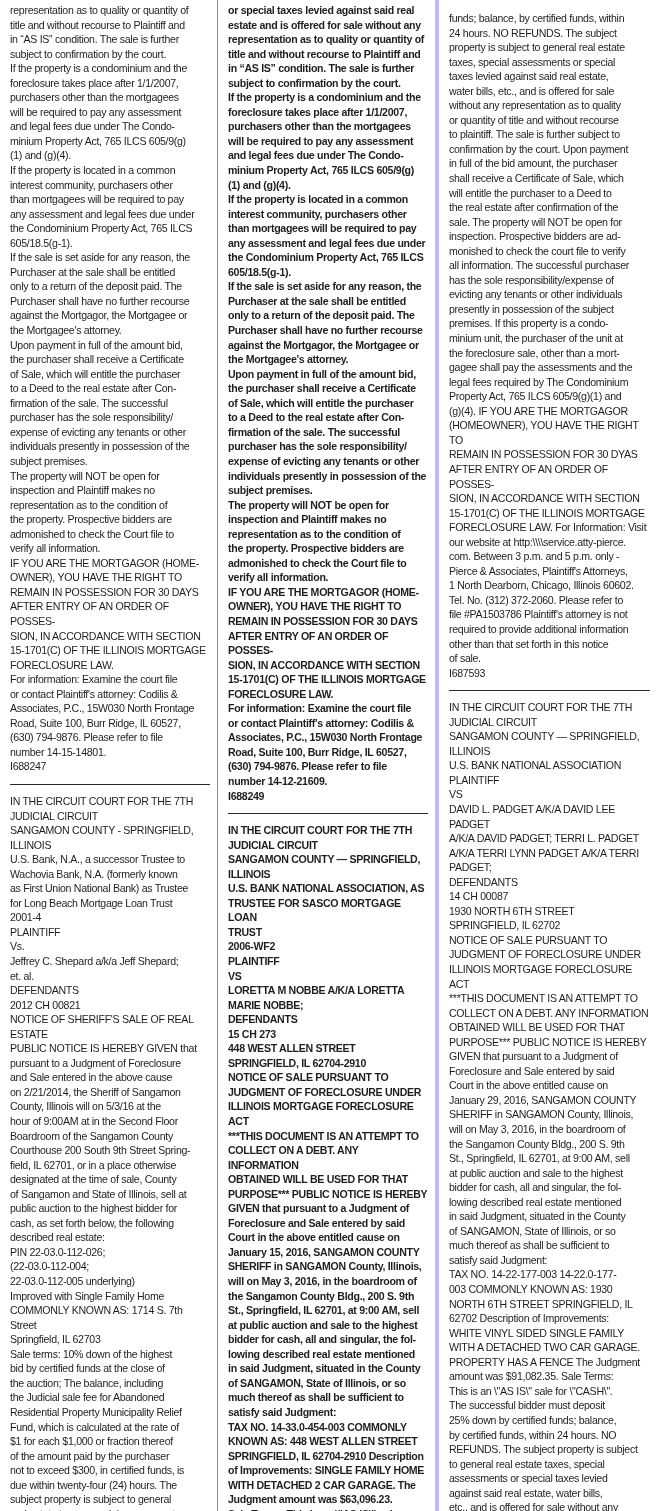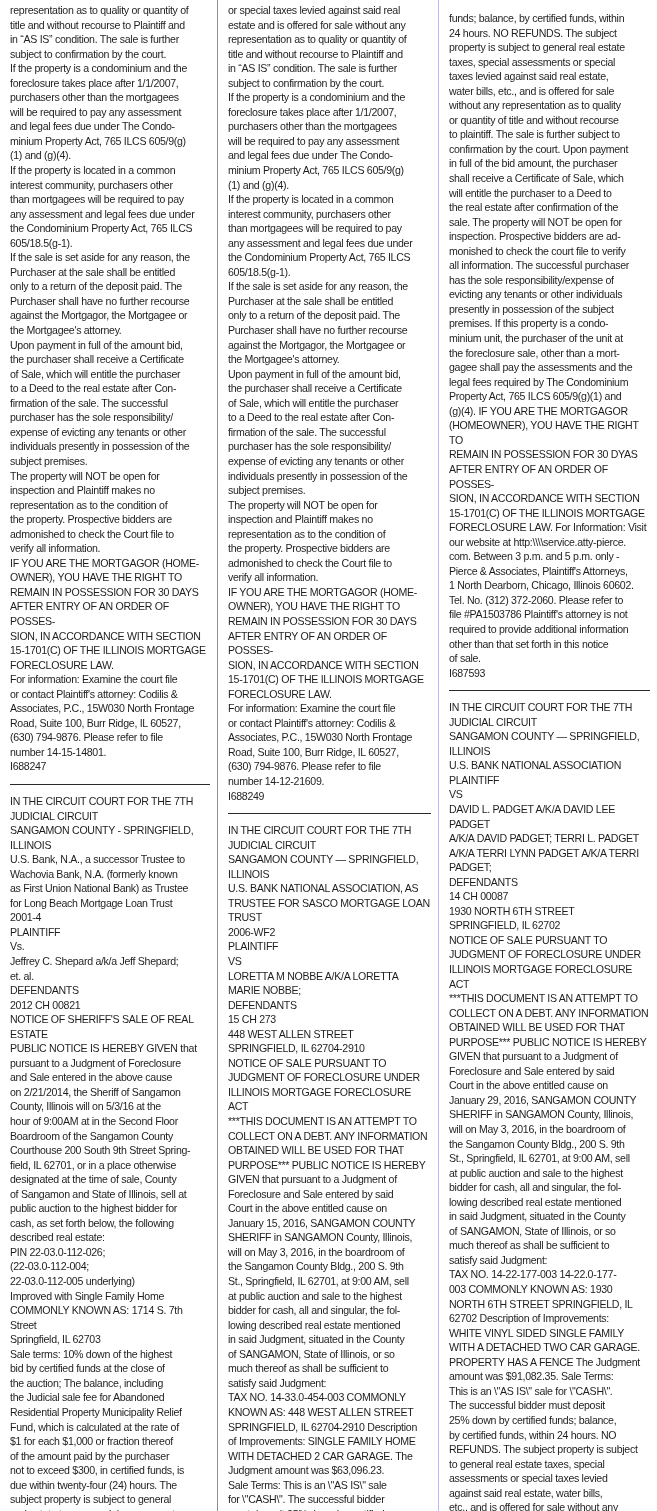--- a/index.html
+++ b/index.html
@@ -19,21 +19,21 @@
     letter-spacing: -0.3px;
     color: #1e1e1e;
     overflow: hidden;
   }
   .col {
     box-sizing: border-box;
     padding: 3px 7px 0 10px;
     overflow: hidden;
   }
   .col-1 { width: 218px; border-right: 1px solid #8f8f8f; }
-  .col-2 { width: 221px; border-right: 1px solid #c4b5fd; }
+  .col-2 { width: 221px; border-right: 4px solid #c4b5fd; font-weight: bold; }
   .col-3 { width: 218px; margin-top: 8px; }
   .notice-text {
     white-space: pre-line;
   }
   .notice-divider {
     border: none;
     border-top: 1.5px solid #2b2b2b;
     margin: 10px 0 9px 0;
     height: 0;
   }

